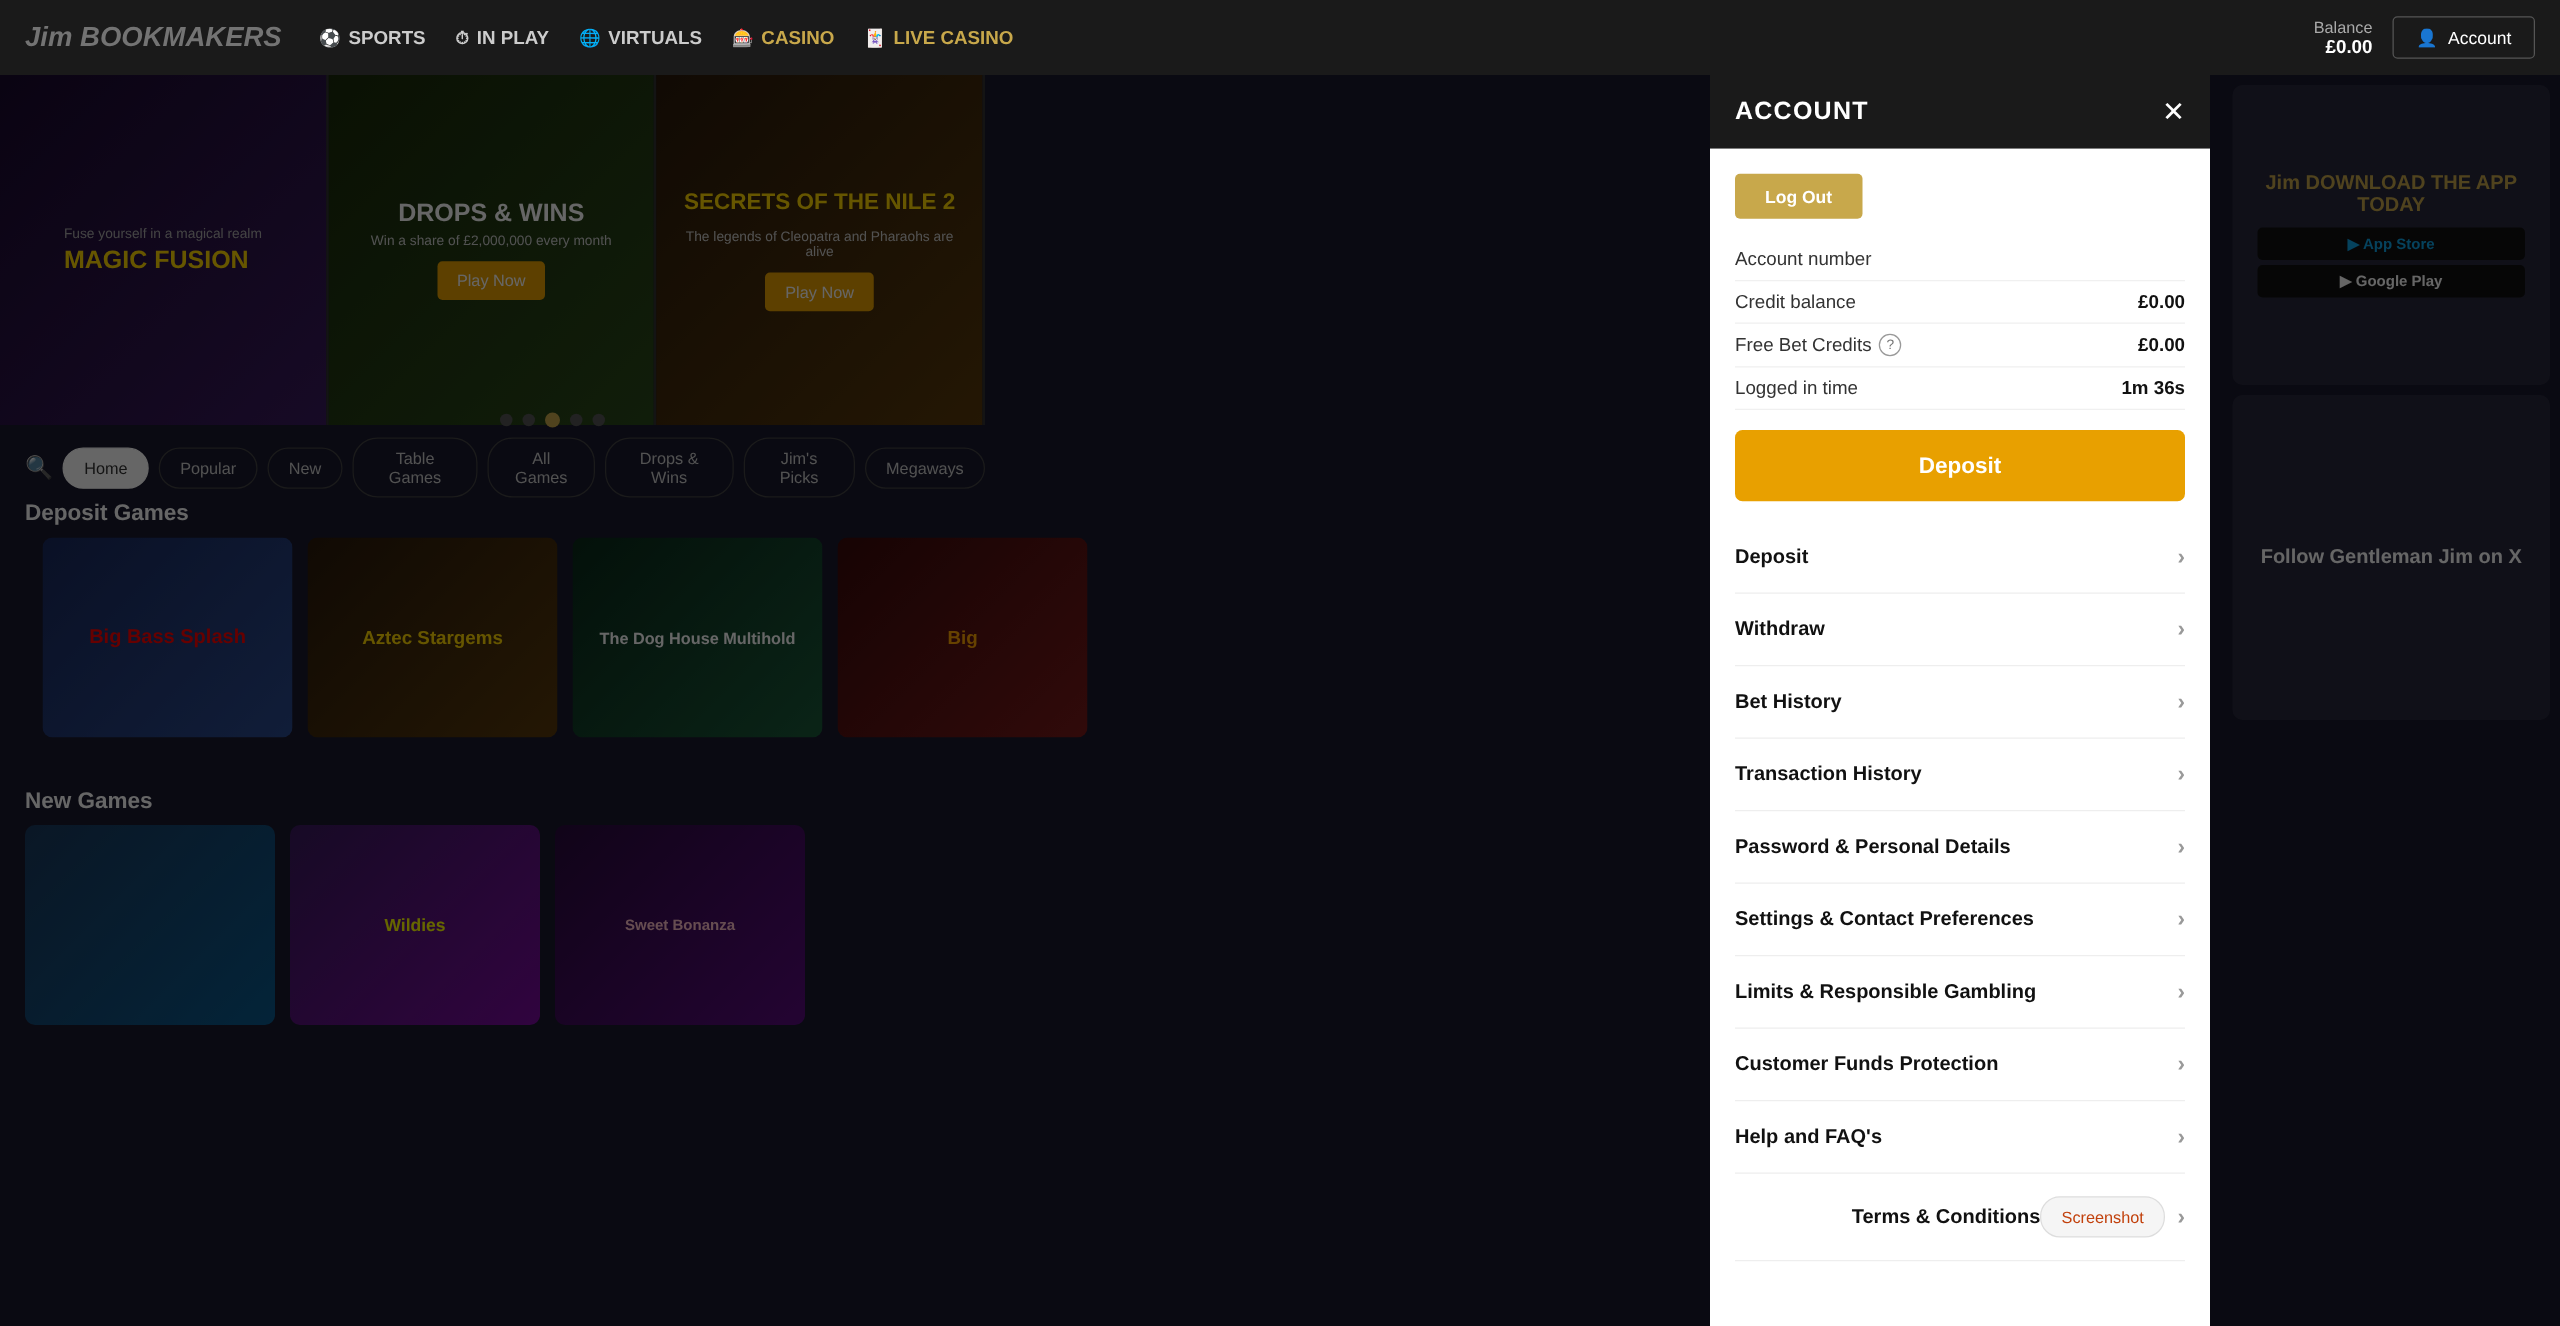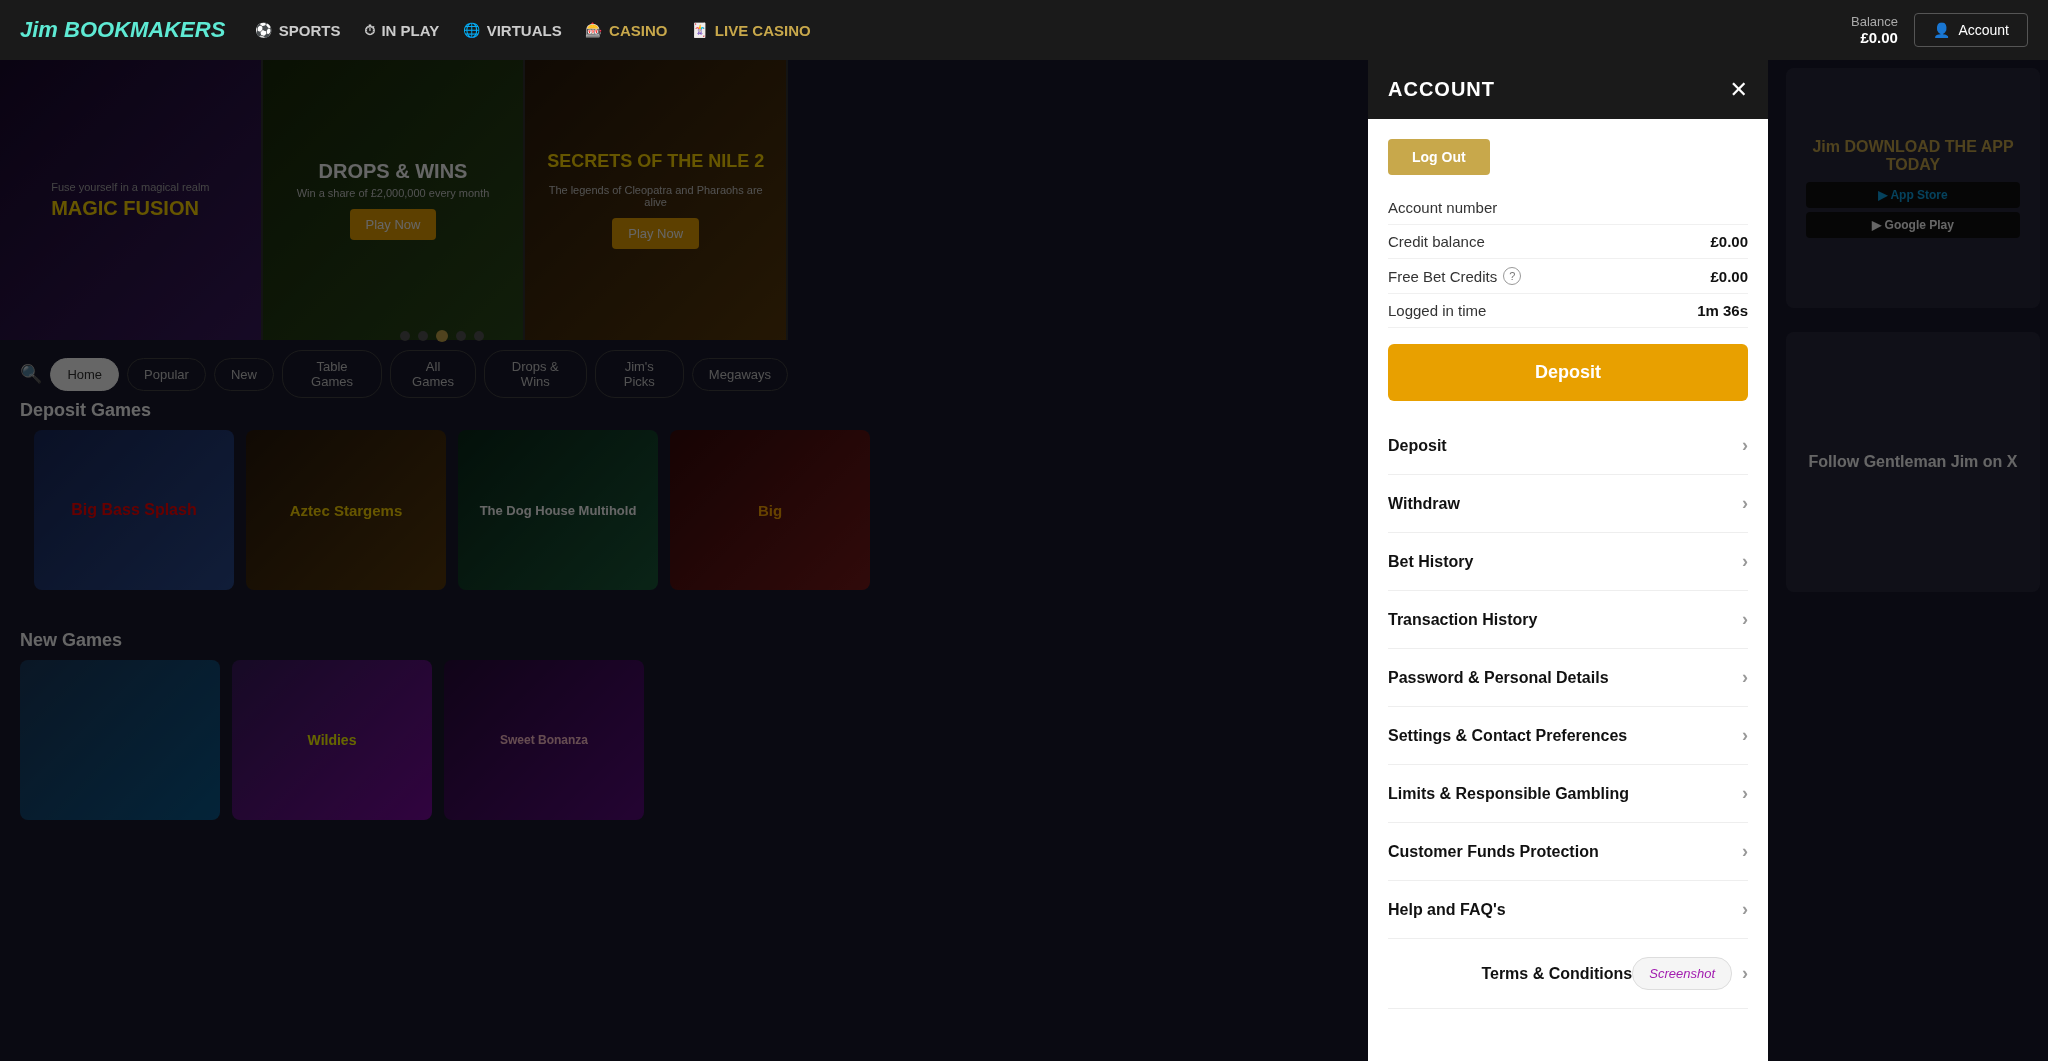--- a/index.html
+++ b/index.html
@@ -25,21 +25,21 @@
       height: 60px;
       background: #1a1a1a;
       display: flex;
       align-items: center;
       padding: 0 20px;
       gap: 30px;
       z-index: 10;
     }
 
     .logo {
-      color: #5eead4;
+      color: #737373;
       font-size: 22px;
       font-weight: bold;
       font-style: italic;
       white-space: nowrap;
     }
 
     .nav-items {
       display: flex;
       gap: 24px;
       align-items: center;
@@ -345,23 +345,22 @@
       color: #999;
       font-size: 18px;
     }
 
     .screenshot-btn {
       background: #f5f5f5;
       border: 1px solid #ddd;
       padding: 8px 16px;
       border-radius: 16px;
       font-size: 13px;
-      color: #a21caf;
-      cursor: pointer;
-      font-style: italic;
+      color: #c2410c;
+      cursor: pointer;
     }
 
     .menu-item-last-row {
       display: flex;
       align-items: center;
       justify-content: flex-end;
       padding: 18px 0;
       border-bottom: 1px solid #eee;
       cursor: pointer;
       font-size: 16px;
@@ -522,21 +521,21 @@
         <span style="color:yellow;font-weight:bold;font-size:14px">Wildies</span>
       </div>
     </div>
     <div class="game-card">
       <div class="game-card-inner" style="background:linear-gradient(135deg,#2a0a3e,#5a0a7e)">
         <span style="color:pink;font-weight:bold;font-size:12px">Sweet Bonanza</span>
       </div>
     </div>
   </div>
 
-  <div style="position:absolute;top:0;right:0;width:270px;height:100%;background:#1a1a2e;display:flex;flex-direction:column;gap:24px;padding:8px">
+  <div style="position:absolute;top:0;right:0;width:270px;height:100%;background:#1a1a2e;display:flex;flex-direction:column;gap:8px;padding:8px">
     <div style="background:#2a2a3e;border-radius:8px;height:240px;display:flex;align-items:center;justify-content:center;color:white;font-size:14px;font-weight:bold;text-align:center;padding:20px;flex-shrink:0">
       <div>
         <div style="color:#c8a84b;font-size:16px;font-weight:bold;margin-bottom:8px">Jim DOWNLOAD THE APP TODAY</div>
         <div style="background:#111;color:#0ea5e9;padding:6px 12px;border-radius:4px;margin-top:6px;font-size:12px;cursor:pointer">▶ App Store</div>
         <div style="background:#111;color:white;padding:6px 12px;border-radius:4px;margin-top:4px;font-size:12px;cursor:pointer">▶ Google Play</div>
       </div>
     </div>
     <div style="background:#2a2a3e;border-radius:8px;height:260px;display:flex;align-items:center;justify-content:center;color:white;font-size:16px;font-weight:bold;text-align:center;padding:20px;flex-shrink:0">
       <span>Follow Gentleman Jim on X</span>
     </div>

